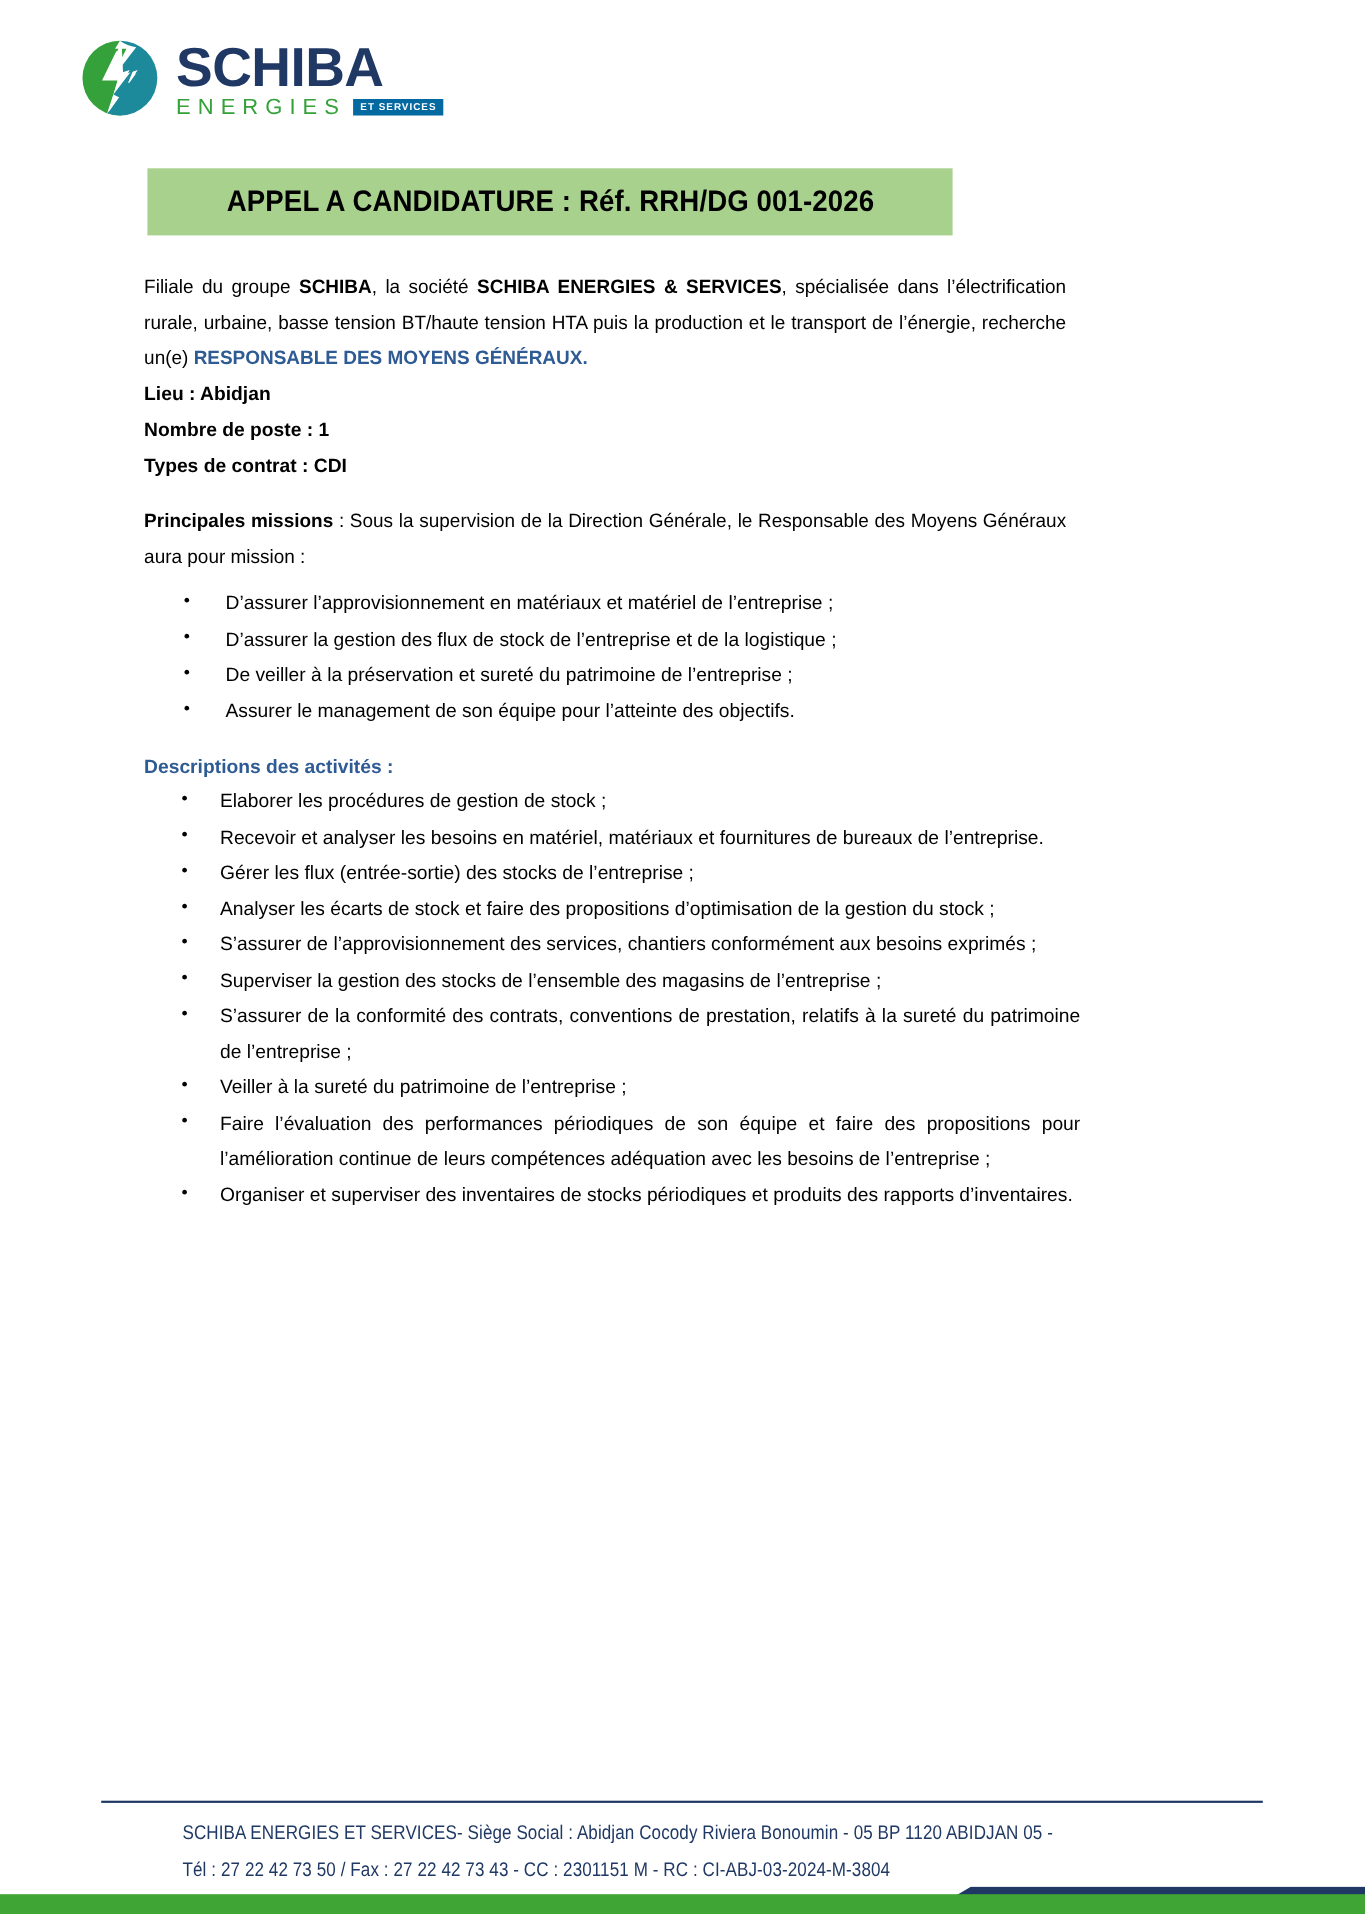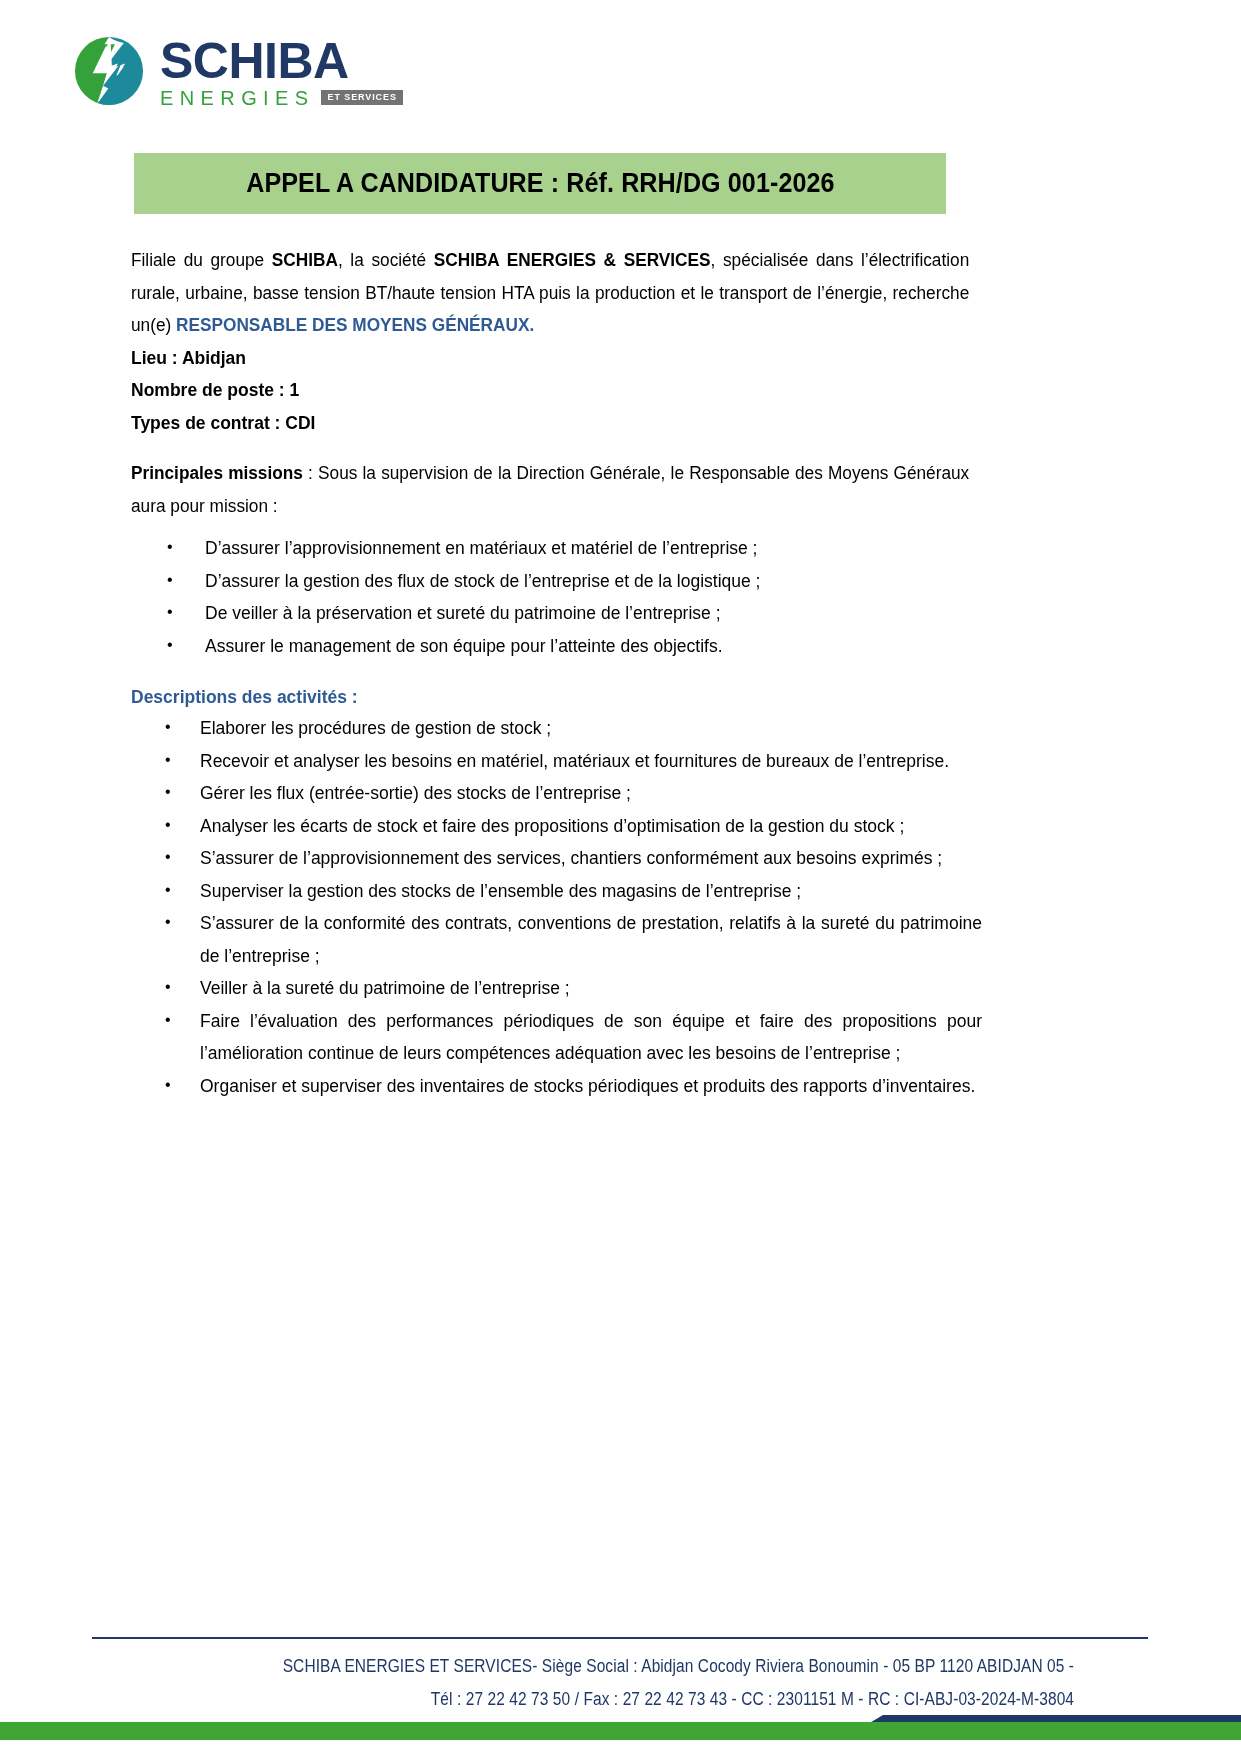--- a/index.html
+++ b/index.html
@@ -63,36 +63,36 @@
 
   .logo-energies {
     font-size: 20px;
     font-weight: 500;
     letter-spacing: 6.4px;
     color: #34A13A;
     line-height: 1;
   }
 
   .logo-tag {
-    background: #737373;
+    background: #0369a1;
     color: #ffffff;
     font-size: 9px;
     font-weight: bold;
     letter-spacing: 0.9px;
     padding: 3px 6px 3px 7px;
     line-height: 1;
     white-space: nowrap;
   }
 
   
   .banner {
     position: absolute;
     top: 153px;
     left: 134px;
-    width: 812px;
+    width: 732px;
     height: 61px;
     background: #A9D18E;
     display: flex;
     align-items: center;
     justify-content: center;
   }
 
   .banner-text {
     font-family: "Liberation Sans Narrow", "Liberation Sans", sans-serif;
     font-size: 27px;
@@ -186,21 +186,21 @@
     width: 1056px;
     height: 2px;
     background: #1F3864;
   }
 
   .footer-text {
     position: absolute;
     left: 92px;
     top: 1650px;
     width: 1056px;
-    text-align: right;
+    text-align: left;
     font-family: "Liberation Sans Narrow", "Liberation Sans", sans-serif;
     color: #1F3864;
   }
 
   .footer-line {
     font-size: 18px;
     line-height: 33px;
     letter-spacing: 0.1px;
     transform: scaleX(0.86);
     transform-origin: center;

